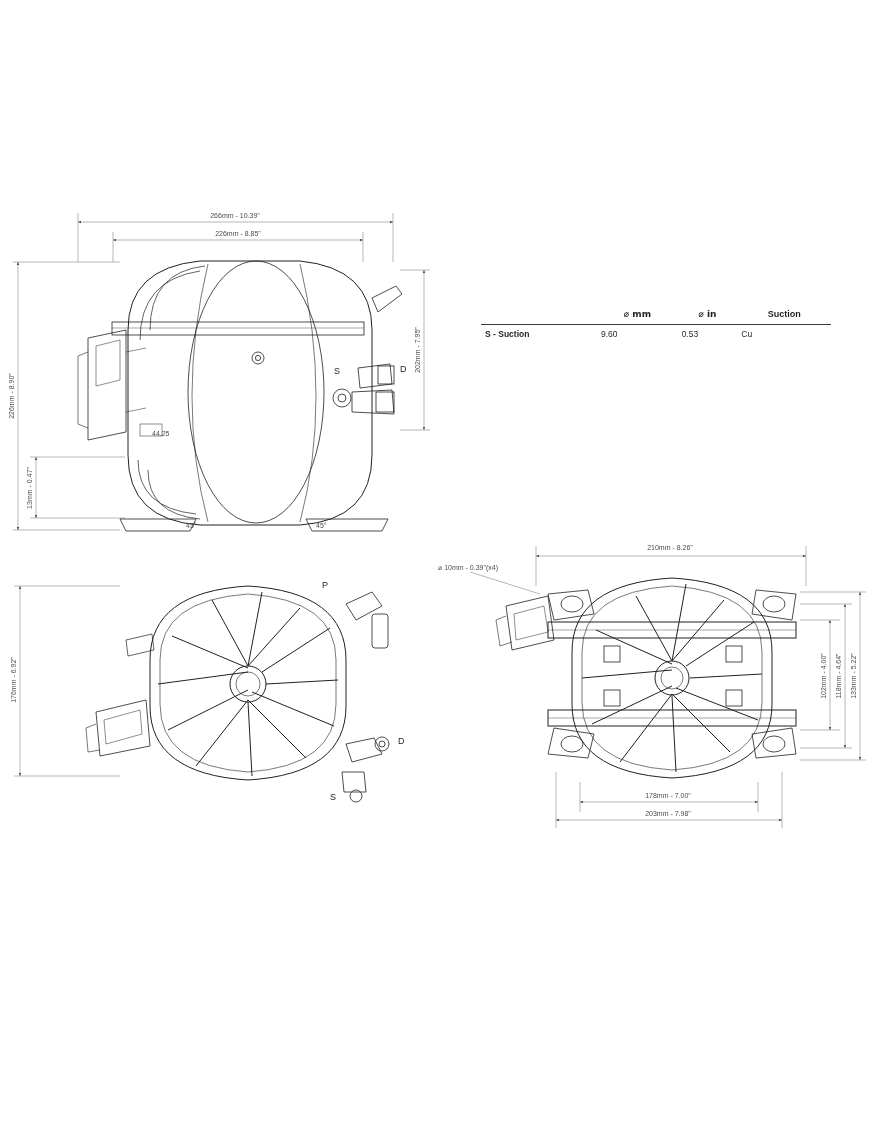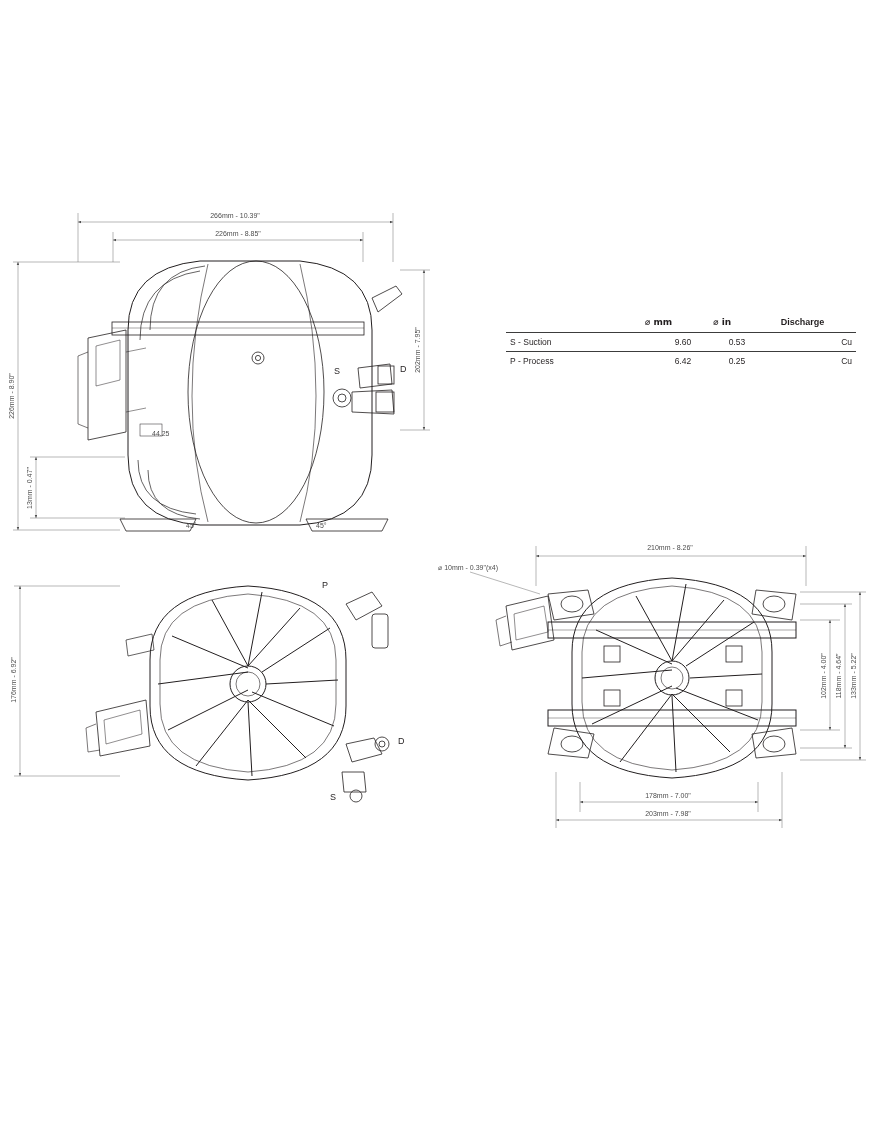--- a/index.html
+++ b/index.html
@@ -28,51 +28,50 @@
   }
   .port-text {
     font-size: 9px;
     fill: #231f20;
     font-family: "Liberation Sans", sans-serif;
   }
   
   #conn-table {
     position: absolute;
     left: 481px;
-    top: 314px;
+    top: 306px;
     width: 350px;
     font-size: 9px;
-    margin-left: 25px;
   }
   #conn-table table {
     border-collapse: collapse;
     width: 100%;
   }
   #conn-table th {
     font-size: 9px;
     font-weight: bold;
     color: #231f20;
     padding: 3px 4px 5px 4px;
     text-align: center;
     border: 0;
   }
   #conn-table th.lbl-col {
     text-align: left;
     width: 108px;
   }
   #conn-table td {
     font-size: 8.5px;
     padding: 4px 4px;
-    text-align: right;
+    text-align: left;
     border-top: 1px solid #3c3c3c;
     color: #231f20;
   }
   #conn-table td.lbl-col {
     text-align: left;
-    font-weight: normal;
+    font-weight: bold;
     padding-left: 4px;
   }
   #conn-table tr.head-row th {
     border-bottom: 1px solid #3c3c3c;
   }
   .dia-sym { font-family: "DejaVu Sans", sans-serif; }
 </style>
 </head>
 <body>
 
@@ -297,31 +296,25 @@
   </g>
 </svg>
 
 <div id="conn-table">
   <table>
     <thead>
       <tr class="head-row">
         <th class="lbl-col"></th>
         <th class="dia-sym">⌀ mm</th>
         <th class="dia-sym">⌀ in</th>
-        <th>Discharge</th>
+        <th>Suction</th>
       </tr>
     </thead>
     <tbody>
       <tr>
         <td class="lbl-col">S - Suction</td>
         <td>9.60</td>
         <td>0.53</td>
         <td>Cu</td>
       </tr>
-      <tr>
-        <td class="lbl-col">P - Process</td>
-        <td>6.42</td>
-        <td>0.25</td>
-        <td>Cu</td>
-      </tr>
     </tbody>
   </table>
 </div>
 
 </body></html>

